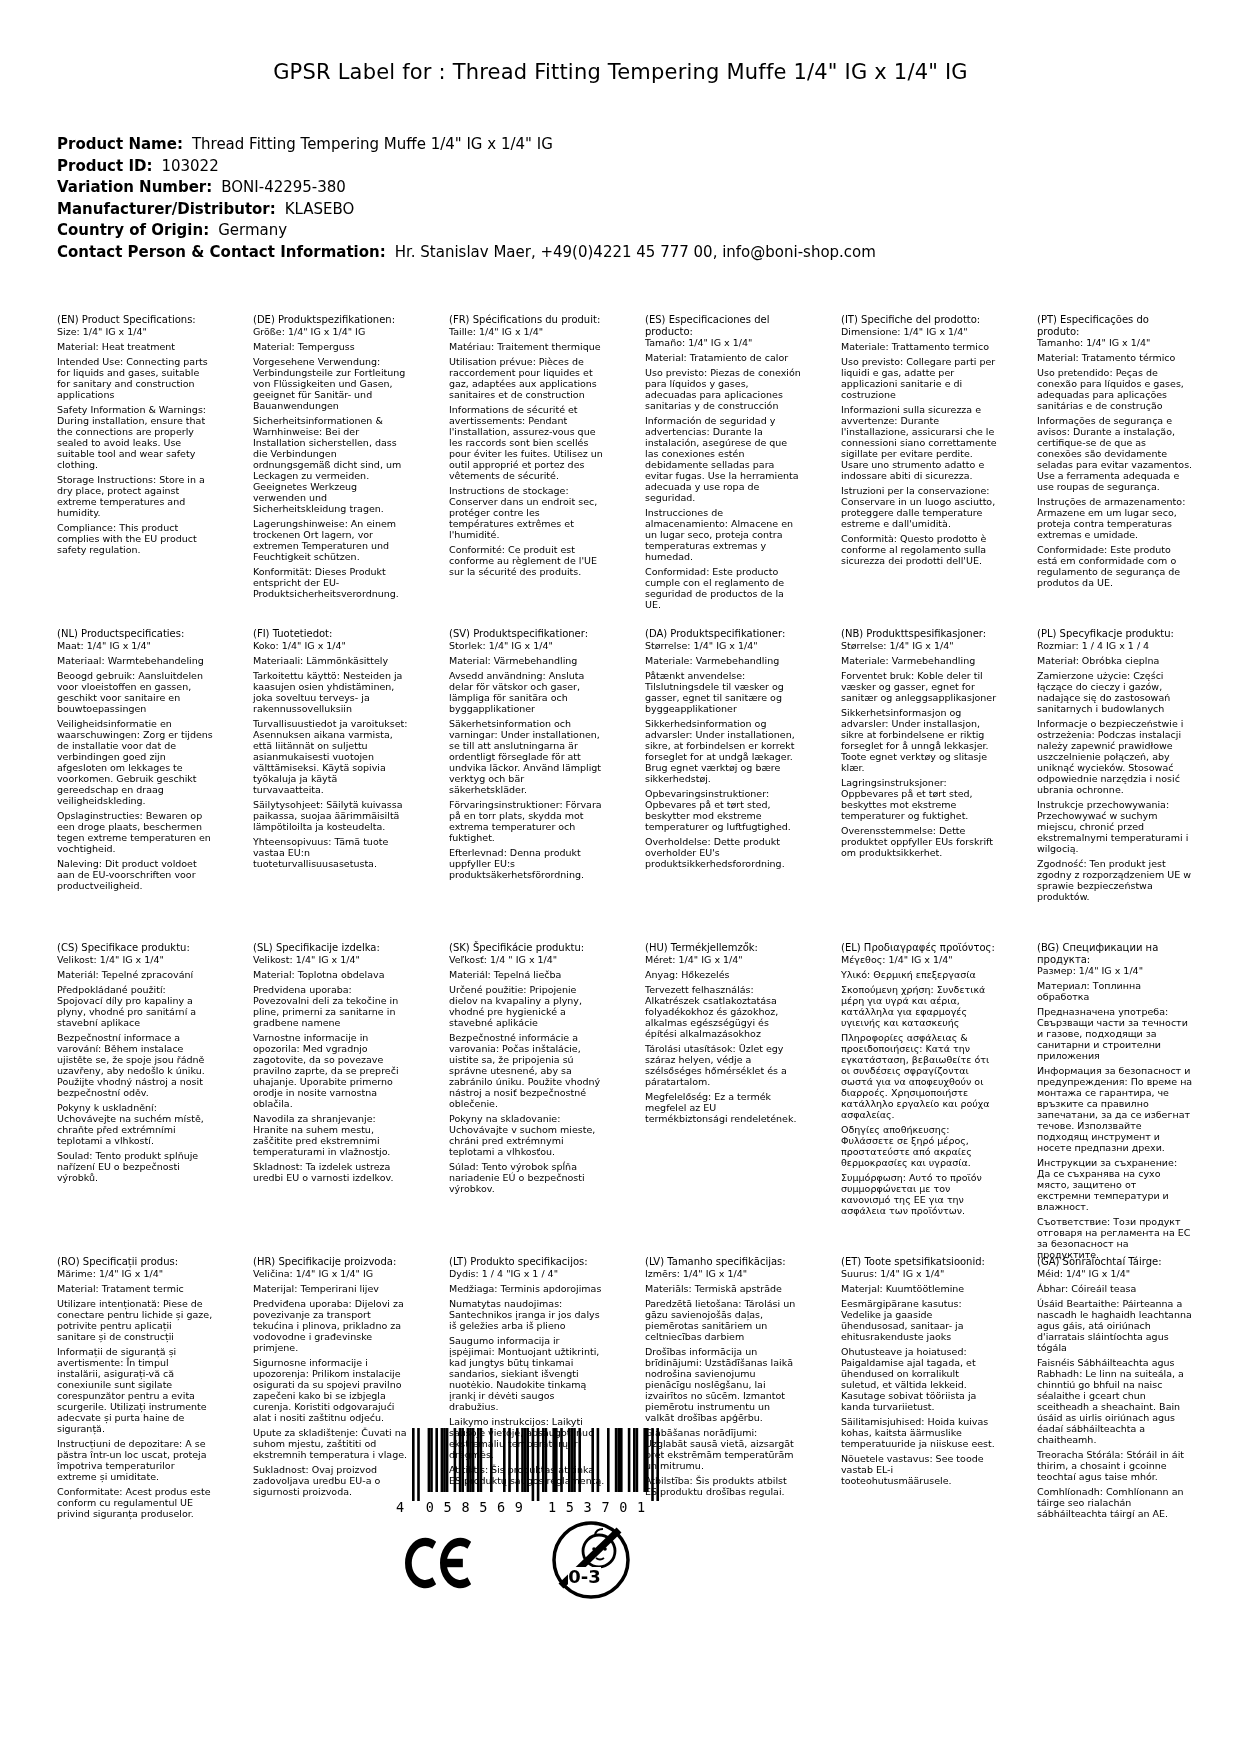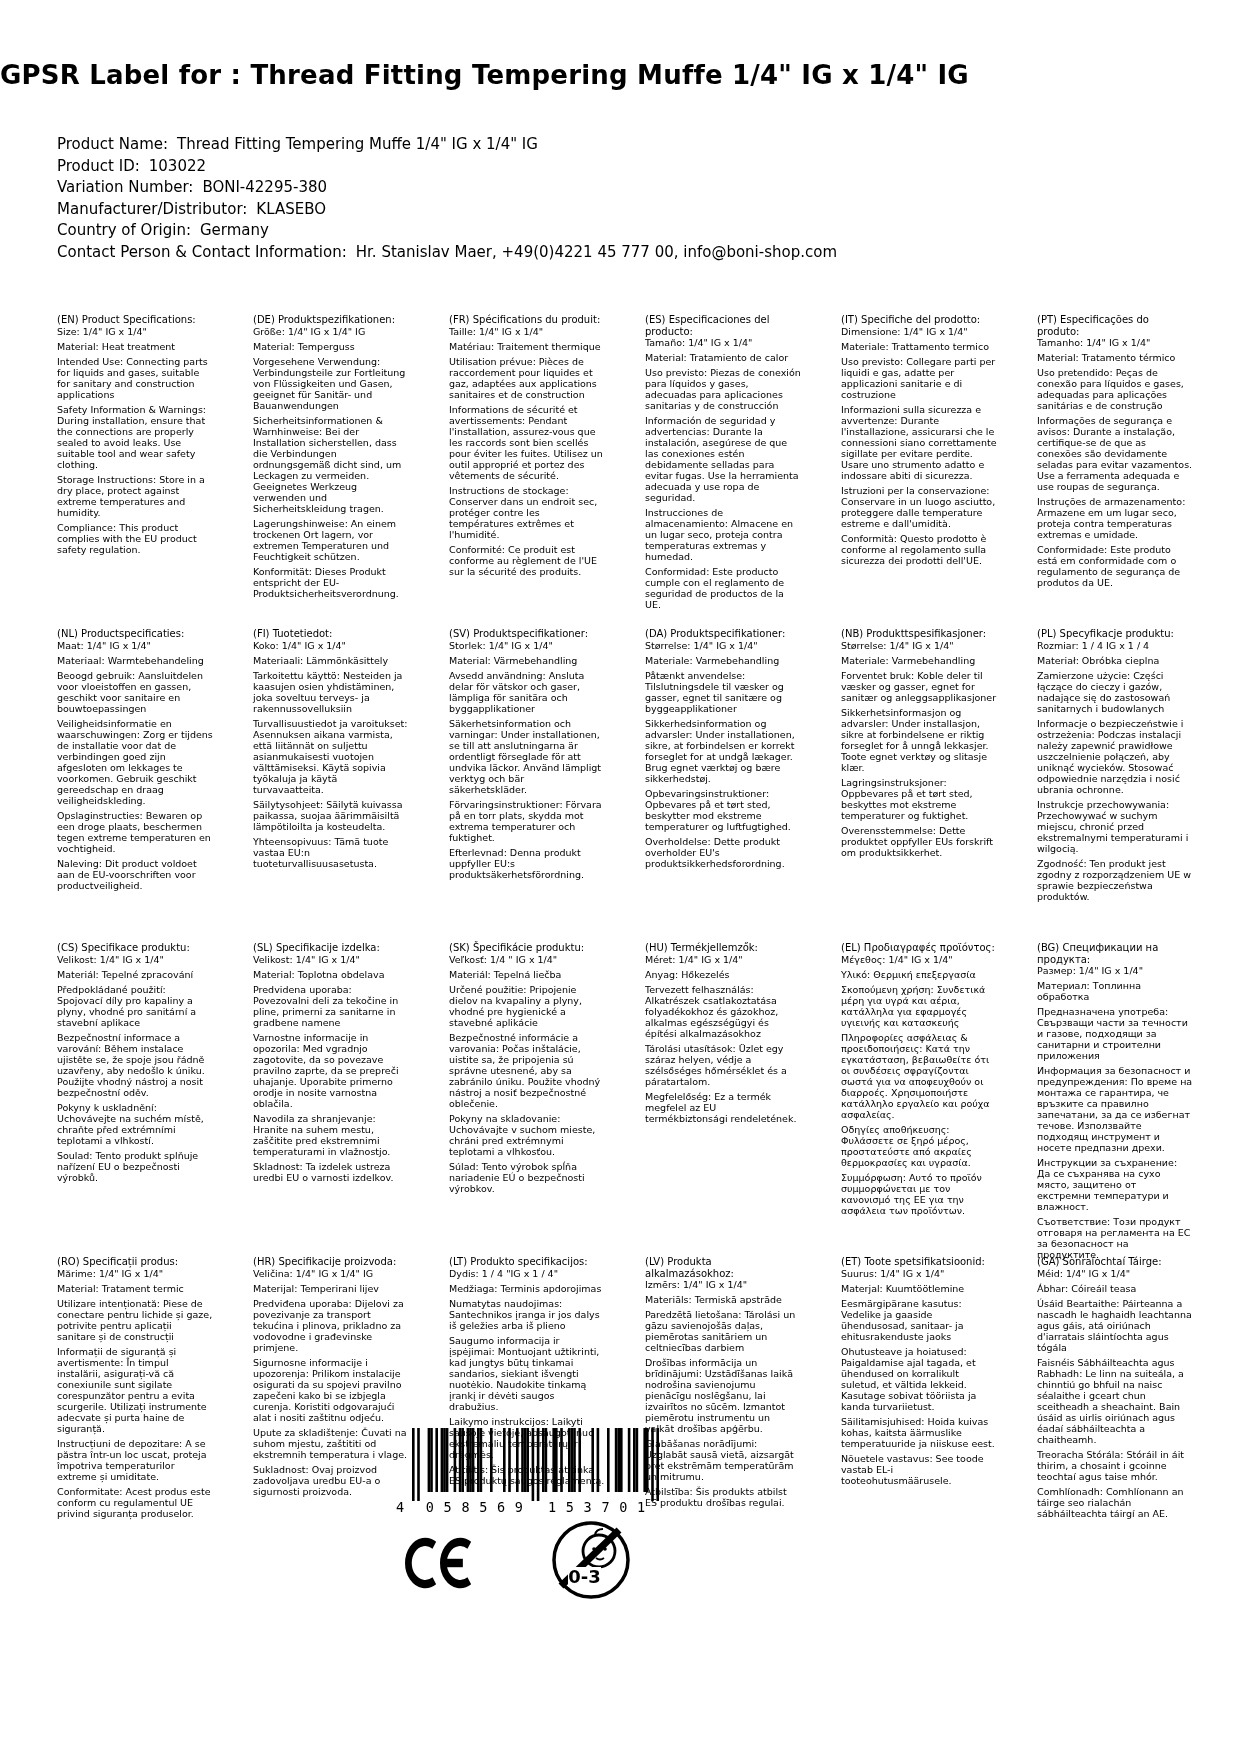--- a/index.html
+++ b/index.html
@@ -1,21 +1,21 @@
 <!DOCTYPE html>
 <html><head>
 <meta charset="utf-8">
 <style>
   *{margin:0;padding:0;box-sizing:border-box}
   html,body{width:1241px;height:1754px;background:#fff}
   body{font-family:"DejaVu Sans","Liberation Sans",sans-serif;color:#000;position:relative;overflow:hidden}
-  .title{position:absolute;top:60px;left:0;width:100%;font-size:26px;font-weight:bold;letter-spacing:.2px}
+  .title{position:absolute;top:60px;left:0;width:100%;text-align:center;font-size:21px;font-weight:normal;letter-spacing:.2px}
   .product-info{position:absolute;left:57px;top:134px;font-size:15px;line-height:21.5px}
   .pi-row{white-space:nowrap}
-  .pi-label{font-weight:normal;margin-right:9px}
+  .pi-label{font-weight:bold;margin-right:9px}
   .lang-grid{position:absolute;left:57px;top:314px;display:grid;grid-template-columns:repeat(6,196px);grid-auto-rows:314px}
   .lang-cell{font-size:9.5px;line-height:11px;padding-right:40px}
   .lang-header{font-weight:normal;font-size:10px;line-height:11.5px}
   .lang-para{margin-top:4px}
   .lang-size{margin-top:0}
   .barcode{position:absolute;left:396px;top:1428px}
   .bctext{font-family:"DejaVu Sans Mono","Liberation Mono",monospace;font-size:13.5px;fill:#000}
   .ce{position:absolute;left:405px;top:1536px}
   .age{position:absolute;left:549px;top:1518px}
   .agetext{font-weight:bold;font-size:18px;font-family:"DejaVu Sans","Liberation Sans",sans-serif;fill:#000}
@@ -217,21 +217,21 @@
     <div class="lang-cell">
       <div class="lang-header">(LT) Produkto specifikacijos:</div>
       <div class="lang-size">Dydis: 1 / 4 "IG x 1 / 4"</div>
       <div class="lang-para">Medžiaga: Terminis apdorojimas</div>
       <div class="lang-para">Numatytas naudojimas: Santechnikos įranga ir jos dalys iš geležies arba iš plieno</div>
       <div class="lang-para">Saugumo informacija ir įspėjimai: Montuojant užtikrinti, kad jungtys būtų tinkamai sandarios, siekiant išvengti nuotėkio. Naudokite tinkamą įrankį ir dėvėti saugos drabužius.</div>
       <div class="lang-para">Laikymo instrukcijos: Laikyti sausoje vietoje, apsaugoti nuo ekstremalių temperatūrų ir drėgmės.</div>
       <div class="lang-para">Atitiktis: Šis produktas atitinka ES produktų saugos reglamentą.</div>
     </div>
     <div class="lang-cell">
-      <div class="lang-header">(LV) Produkta alkalmazásokhoz:</div>
+      <div class="lang-header">(LV) Tamanho specifikācijas:</div>
       <div class="lang-size">Izmērs: 1/4" IG x 1/4"</div>
       <div class="lang-para">Materiāls: Termiskā apstrāde</div>
       <div class="lang-para">Paredzētā lietošana: Tárolási un gāzu savienojošās daļas, piemērotas sanitāriem un celtniecības darbiem</div>
       <div class="lang-para">Drošības informācija un brīdinājumi: Uzstādīšanas laikā nodrošina savienojumu pienācīgu noslēgšanu, lai izvairītos no sūcēm. Izmantot piemērotu instrumentu un valkāt drošības apģērbu.</div>
       <div class="lang-para">Glabāšanas norādījumi: Uzglabāt sausā vietā, aizsargāt pret ekstrēmām temperatūrām un mitrumu.</div>
       <div class="lang-para">Atbilstība: Šis produkts atbilst ES produktu drošības regulai.</div>
     </div>
     <div class="lang-cell">
       <div class="lang-header">(ET) Toote spetsifikatsioonid:</div>
       <div class="lang-size">Suurus: 1/4" IG x 1/4"</div>

